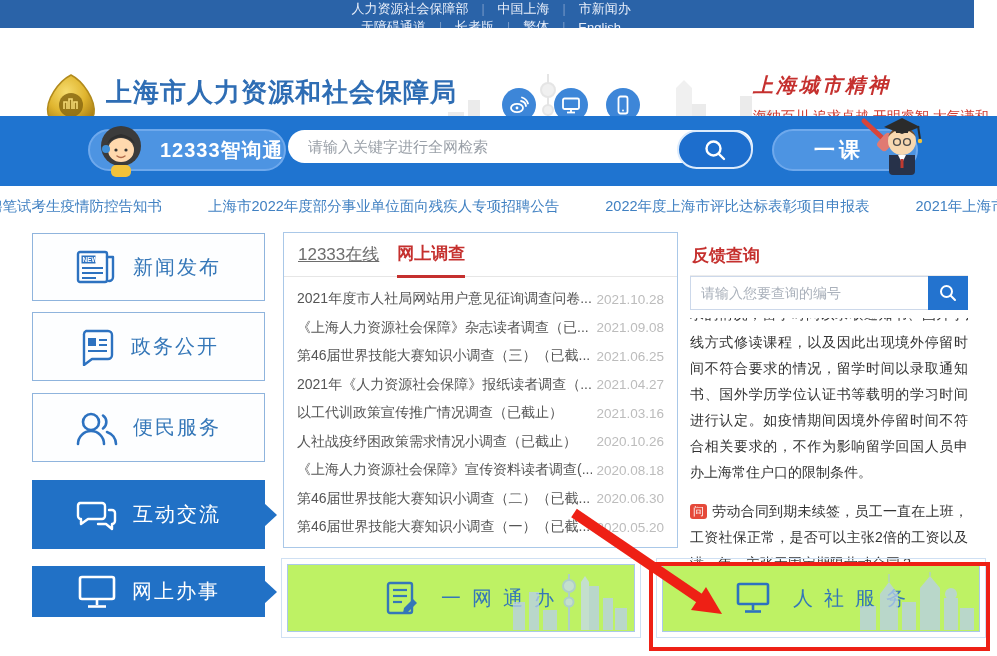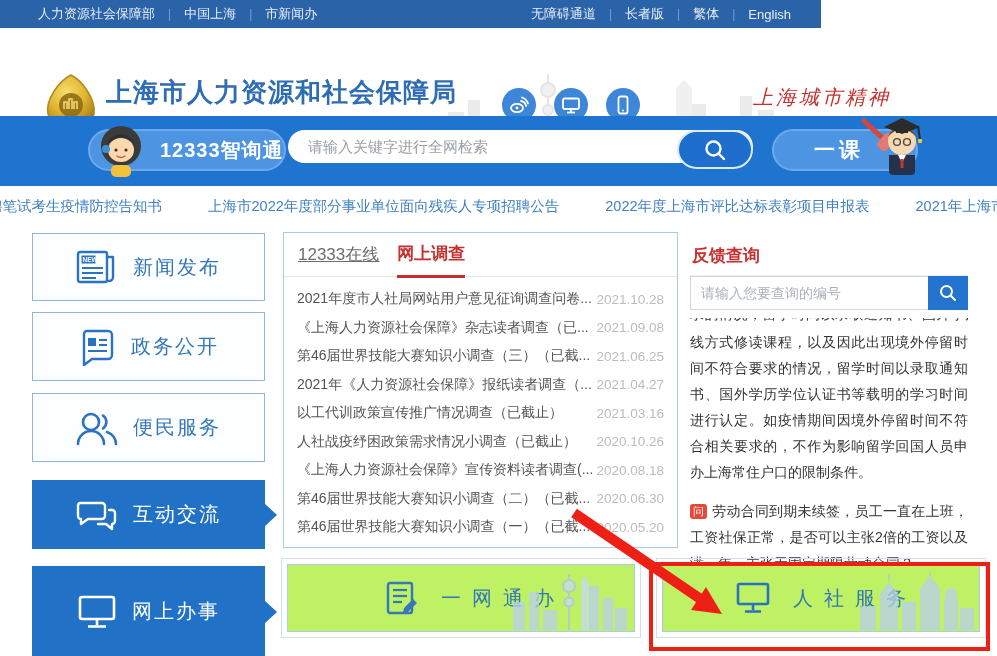--- a/index.html
+++ b/index.html
@@ -1,40 +1,40 @@
 <!DOCTYPE html>
 <html><head>
 <meta charset="utf-8">
 <style>
   *{margin:0;padding:0;box-sizing:border-box;}
   html,body{background:#fff;}
   body{font-family:"Liberation Sans","DejaVu Sans",sans-serif;}
   .page{position:relative;width:997px;height:656px;overflow:hidden;background:#fff;}
 
   
-  .topbar{position:absolute;left:0;top:0;width:821px;height:28px;background:#2a63a8;
+  .topbar{position:absolute;left:0;top:0;width:974px;height:28px;background:#2a63a8;
           display:flex;align-items:center;justify-content:space-between;
-          padding:0 30px 0 38px;font-size:13px;color:#e9effa;}
+          padding:0 30px 0 38px;font-size:13px;color:#e9effa;flex-direction:column;}
   .tb-group{display:flex;align-items:center;}
   .tb-link{color:#e9effa;text-decoration:none;cursor:pointer;white-space:nowrap;}
   .tb-group .tb-link:not(:last-child)::after{content:"|";color:#7a9cc9;margin:0 13px;font-size:12px;}
 
   
   .header{position:absolute;left:0;top:28px;width:997px;height:88px;background:#fff;}
   .logo{position:absolute;left:42px;top:44px;width:58px;height:58px;}
   .brand{position:absolute;left:106px;top:47px;}
   .brand-title{font-size:26px;font-weight:bold;color:#2e6db4;letter-spacing:1px;}
   .brand-sub{margin-top:5px;font-size:9px;font-weight:bold;color:#4a7fc0;letter-spacing:0.38px;}
   .hdr-skyline{position:absolute;left:440px;top:42px;width:340px;height:72px;opacity:.55;}
   .social{position:absolute;left:502px;top:60px;display:flex;gap:18px;}
   .soc-circle{width:34px;height:34px;border-radius:50%;background:#3d86d8;display:flex;
               align-items:center;justify-content:center;cursor:pointer;}
   .spirit{position:absolute;left:753px;top:44px;width:220px;}
   .spirit-title{font-family:"DejaVu Serif","Liberation Serif",serif;font-style:italic;
-                font-weight:normal;font-size:20px;color:#c5302e;letter-spacing:3px;margin-top:12px;}
+                font-weight:bold;font-size:20px;color:#c5302e;letter-spacing:3px;}
   .spirit-text{margin-top:9px;font-size:14px;color:#d03a30;white-space:nowrap;}
 
   
   .band{position:absolute;left:0;top:116px;width:997px;height:70px;background:#1f74d0;}
   .pill{position:absolute;height:42px;border-radius:21px;background:#4d94e2;border:2px solid #6fa9ec;}
   .hotline-pill{left:88px;top:13px;width:198px;display:flex;align-items:center;cursor:pointer;}
   .hotline-label{margin-left:70px;color:#fff;font-size:20px;font-weight:bold;letter-spacing:1px;}
   .mascot-girl{position:absolute;left:4px;top:-9px;width:54px;height:56px;}
   .search-wrap{position:absolute;left:288px;top:14px;width:465px;height:33px;}
   .search-input{width:100%;height:100%;border:none;border-radius:20px;background:#fff;
@@ -283,21 +283,21 @@
   </div>
 
   <div class="side-card solid" style="top:480px;height:69px;">
     <svg width="42" height="36" viewBox="0 0 42 36">
       <path d="M4,6 h22 a3,3 0 0 1 3,3 v10 a3,3 0 0 1 -3,3 h-14 l-7,5 v-5 a3,3 0 0 1 -3,-3 v-10 a3,3 0 0 1 2,-3 Z" class="icon-stroke" stroke="#fff" stroke-width="2.4"></path>
       <path d="M33,13 h3 a3,3 0 0 1 3,3 v8 a3,3 0 0 1 -3,3 v5 l-6,-5 h-8" class="icon-stroke" stroke="#fff" stroke-width="2.4"></path>
     </svg>
     <span class="side-label">互动交流</span>
   </div>
 
-  <div class="side-card solid" style="top:566px;height:91px;">
+  <div class="side-card solid" style="top:566px;height:51px;">
     <svg width="40" height="36" viewBox="0 0 40 36">
       <rect x="3" y="3" width="34" height="22" rx="2" class="icon-stroke" stroke="#fff" stroke-width="2.6"></rect>
       <line x1="20" y1="26" x2="20" y2="31" stroke="#fff" stroke-width="2.6"></line>
       <line x1="11" y1="32.5" x2="29" y2="32.5" stroke="#fff" stroke-width="2.6"></line>
     </svg>
     <span class="side-label">网上办事</span>
   </div>
 
   <div class="surveys">
     <div class="tabs">

